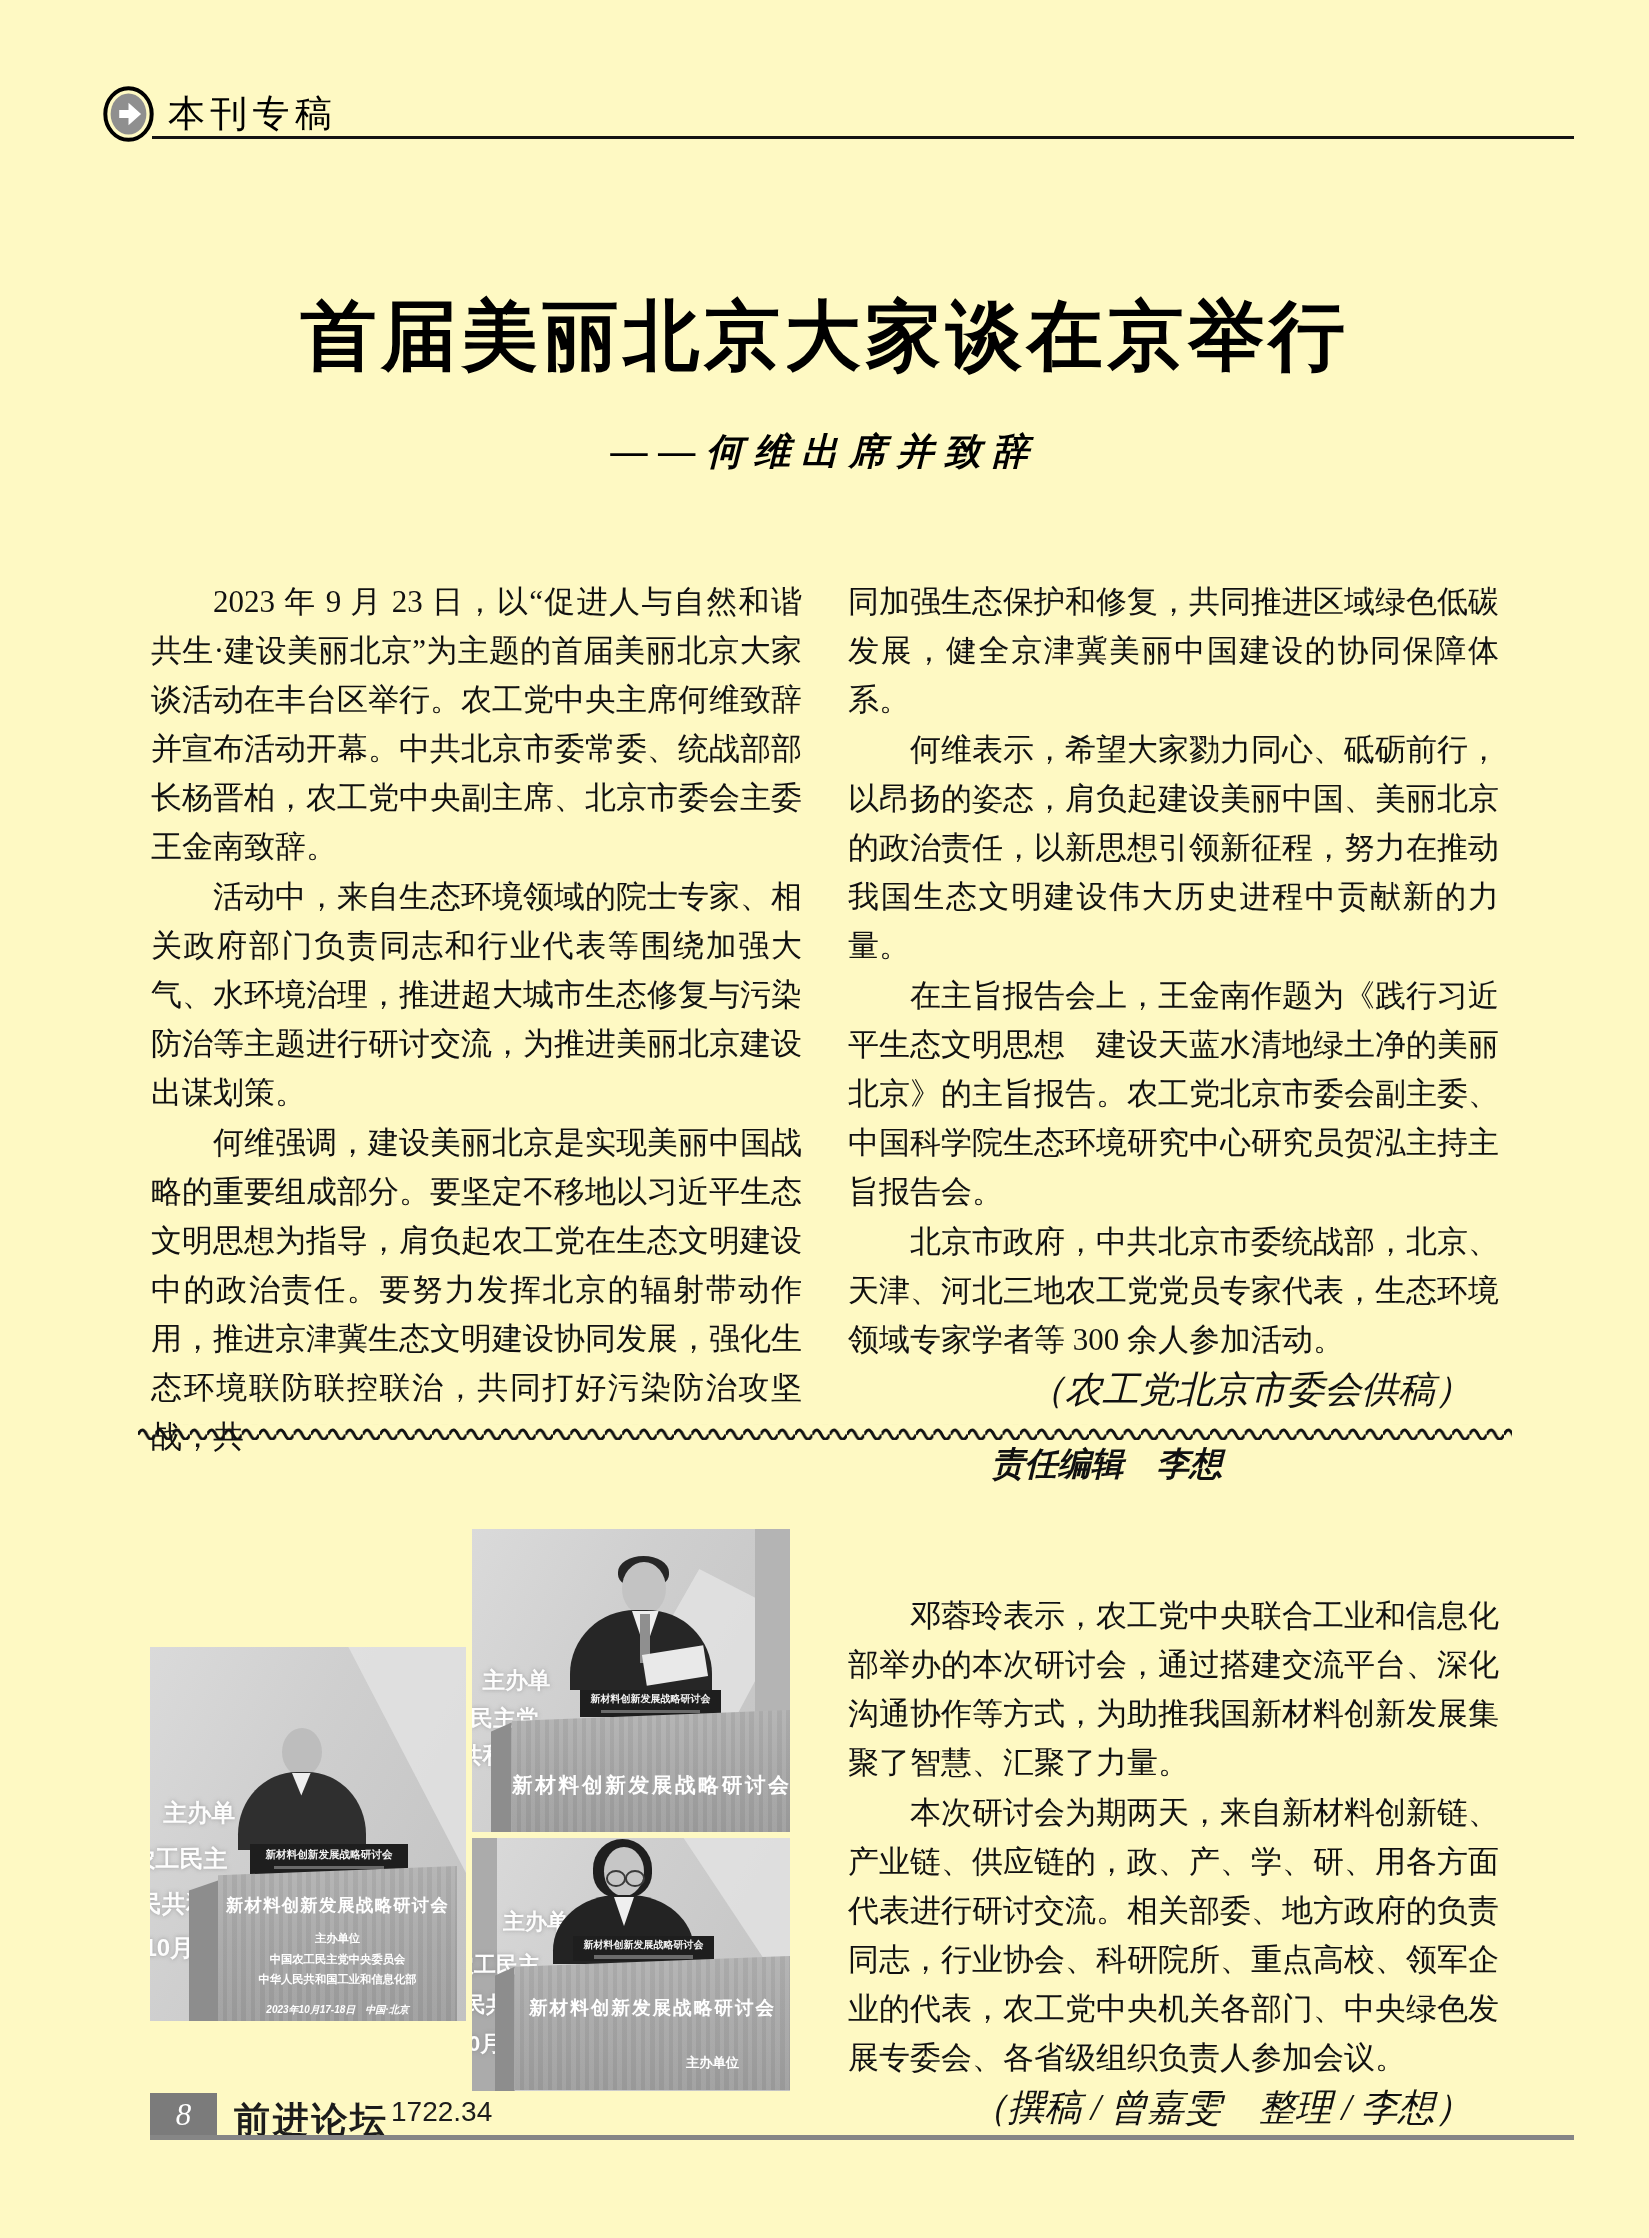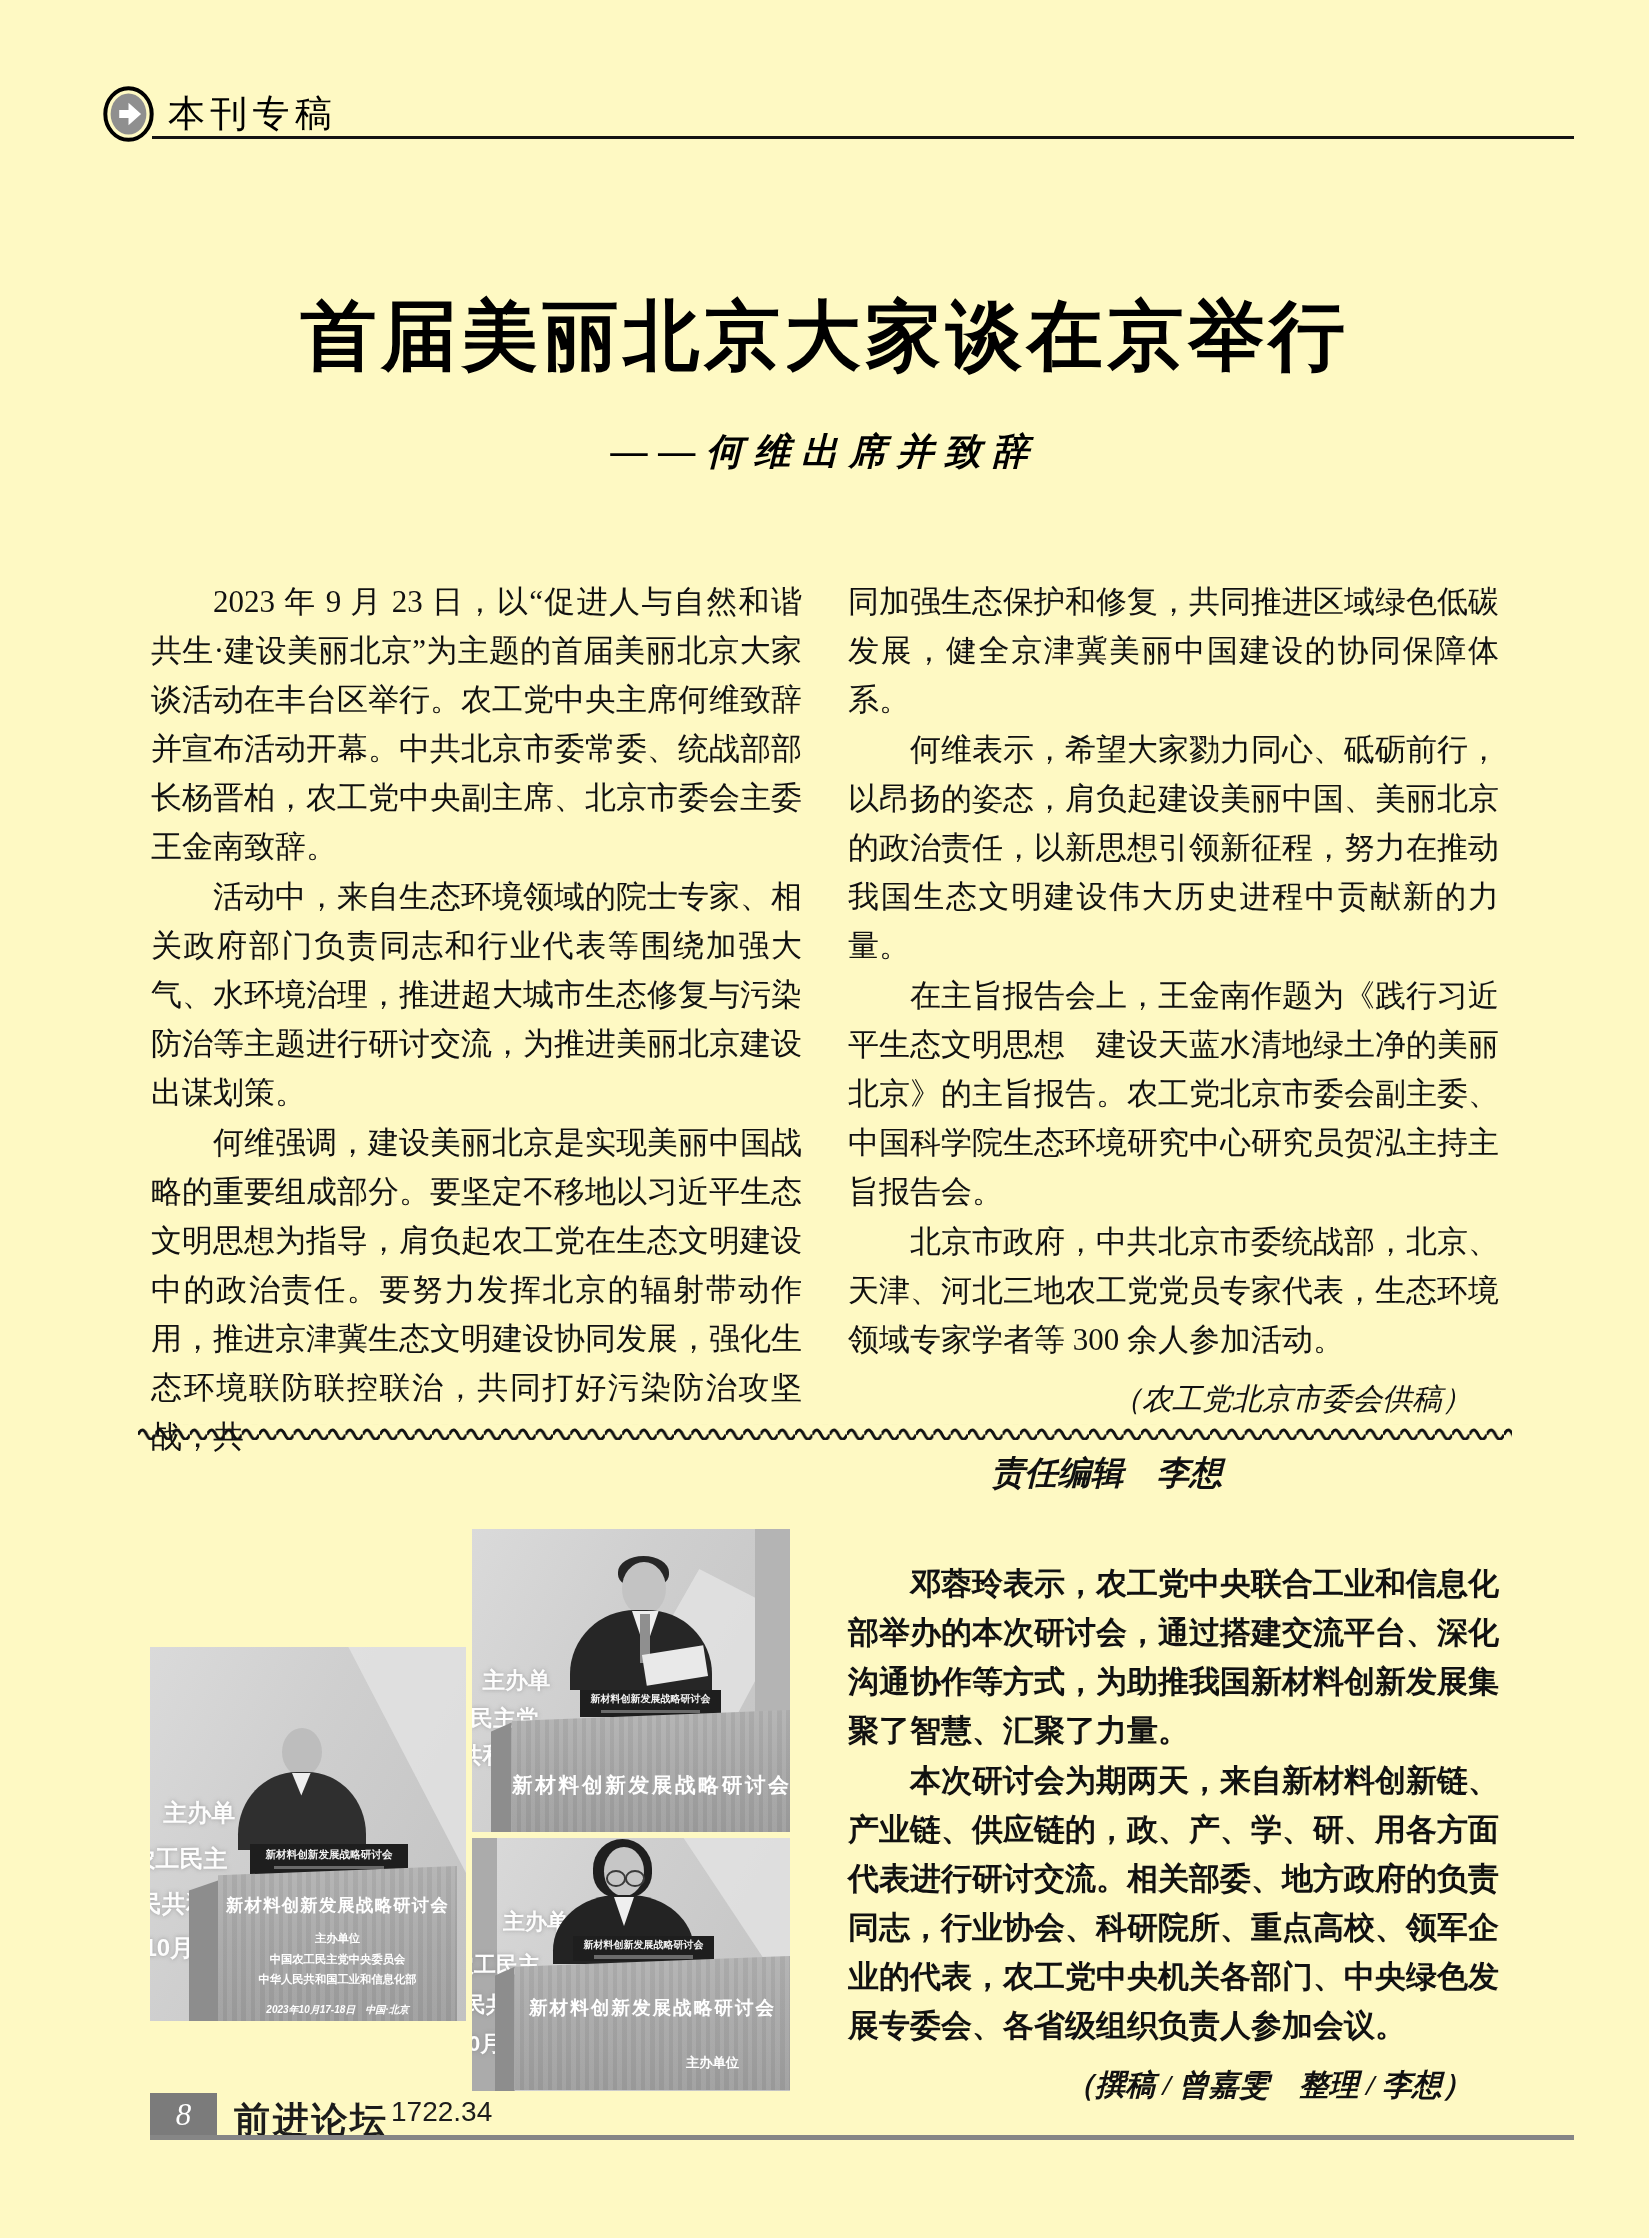--- a/index.html
+++ b/index.html
@@ -18,22 +18,22 @@
         letter-spacing:4.7px;color:#000;white-space:nowrap;}
   .subtitle{position:absolute;left:150px;top:427px;width:1350px;text-align:center;
         font-style:italic;font-weight:bold;font-size:37px;letter-spacing:10.6px;color:#000;}
 
   
   .col{position:absolute;width:653px;font-size:31px;line-height:49px;text-align:justify;}
   .col p{margin:1px;}
   .col p.ind{text-indent:2em;}
   .col-left{left:150px;top:576px;}
   .col-right{left:847px;top:576px;}
-  .col-bottom{left:847px;top:1558px;font-weight:bold;}
-  .attribution{text-align:right;font-style:italic;font-size:30px;padding-right:28px;margin-top:10px;}
+  .col-bottom{left:847px;top:1590px;}
+  .attribution{text-align:right;font-style:italic;font-size:37px;padding-right:28px;margin-top:1px;}
   .editor-line{text-align:center;font-style:italic;font-weight:bold;font-size:33px;
         padding-right:133px;margin-top:26px;}
 
   
   .wave-wrap{position:absolute;left:138px;top:1424px;}
 
   
   .photo{position:absolute;overflow:hidden;background:
         linear-gradient(118deg,#dadada 0%,#cfcfcf 40%,#c2c2c2 100%);}
   .photo .wedge{position:absolute;background:#e4e4e4;opacity:.8;}

